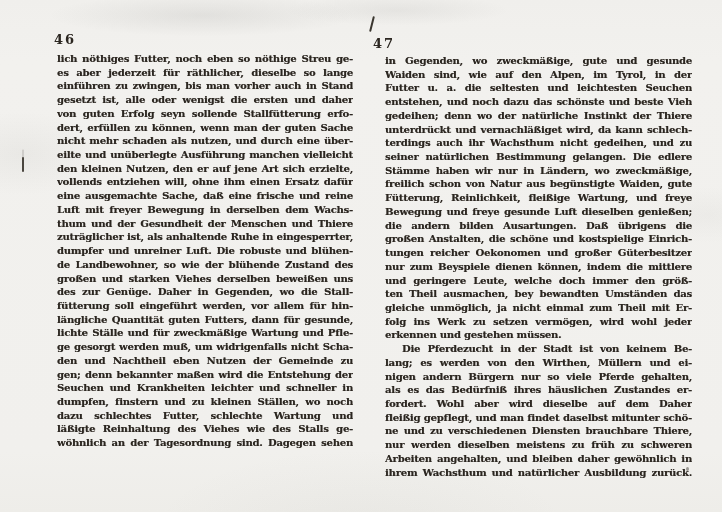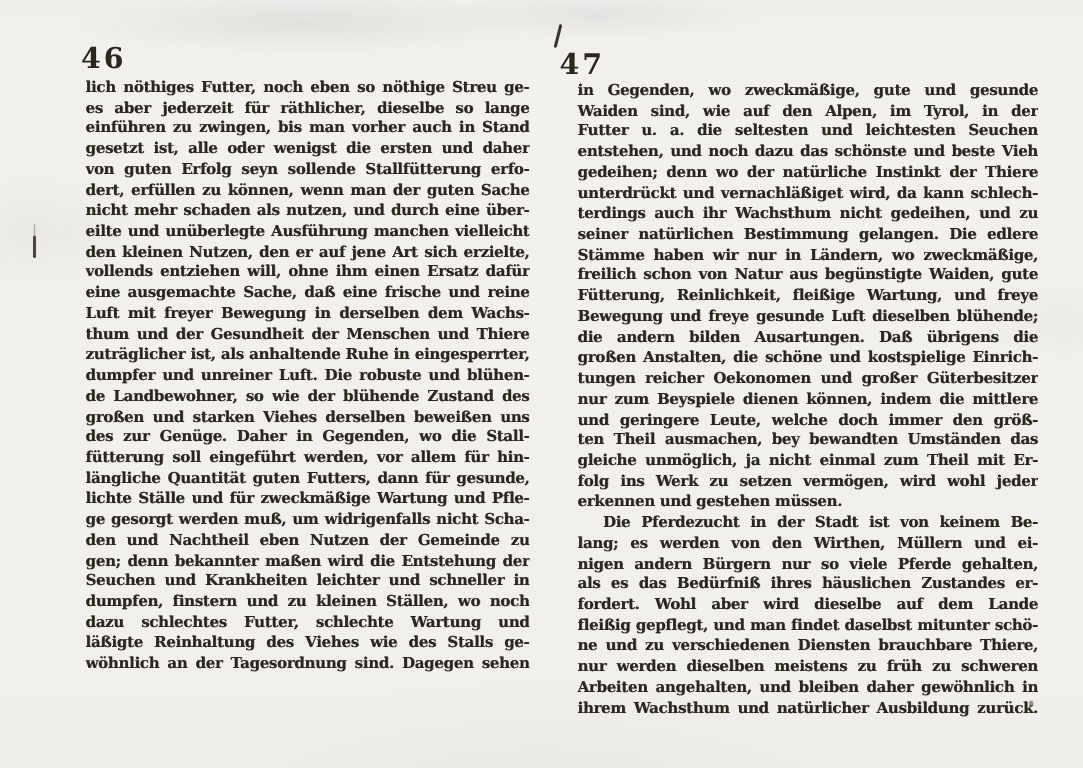--- a/index.html
+++ b/index.html
@@ -26,21 +26,21 @@
       radial-gradient(90px 40px at 98% 42%, rgba(120,120,115,0.05), rgba(0,0,0,0) 70%),
       linear-gradient(180deg, #f0efec 0%, #f2f1ee 12%, #f1f0ed 88%, #eeede9 100%);
   }
   .page {
     position: absolute;
     color: #292420;
   }
   .page-left  { left: 45px;  top: 31px; width: 308px; }
   .page-right { left: 373px; top: 35px; width: 319px; }
   .page-number {
-    font-size: 19px;
+    font-size: 13px;
     font-weight: bold;
     letter-spacing: 2px;
     height: 17px;
     line-height: 17px;
     color: #2b2620;
   }
   .page-left  .page-number { padding-left: 9px; }
   .page-right .page-number { padding-right: 20px; }
   .text-block { margin-top: 4px; margin-left: 12px; }
   .page-right .text-block { margin-top: 2px; }
@@ -130,35 +130,35 @@
         <div class="text-line">Waiden sind, wie auf den Alpen, im Tyrol, in der</div>
         <div class="text-line">Futter u. a. die seltesten und leichtesten Seuchen</div>
         <div class="text-line">entstehen, und noch dazu das schönste und beste Vieh</div>
         <div class="text-line">gedeihen; denn wo der natürliche Instinkt der Thiere</div>
         <div class="text-line">unterdrückt und vernachläßiget wird, da kann schlech-</div>
         <div class="text-line">terdings auch ihr Wachsthum nicht gedeihen, und zu</div>
         <div class="text-line">seiner natürlichen Bestimmung gelangen.  Die edlere</div>
         <div class="text-line">Stämme haben wir nur in Ländern, wo zweckmäßige,</div>
         <div class="text-line">freilich schon von Natur aus begünstigte Waiden, gute</div>
         <div class="text-line">Fütterung, Reinlichkeit, fleißige Wartung, und freye</div>
-        <div class="text-line">Bewegung und freye gesunde Luft dieselben blühende;</div>
+        <div class="text-line">Bewegung und freye gesunde Luft dieselben genießen;</div>
         <div class="text-line">die andern bilden Ausartungen.  Daß übrigens die</div>
         <div class="text-line">großen Anstalten, die schöne und kostspielige Einrich-</div>
         <div class="text-line">tungen reicher Oekonomen und großer Güterbesitzer</div>
         <div class="text-line">nur zum Beyspiele dienen können, indem die mittlere</div>
         <div class="text-line">und geringere Leute, welche doch immer den größ-</div>
         <div class="text-line">ten Theil ausmachen, bey bewandten Umständen das</div>
         <div class="text-line">gleiche unmöglich, ja nicht einmal zum Theil mit Er-</div>
         <div class="text-line">folg ins Werk zu setzen vermögen, wird wohl jeder</div>
         <div class="text-line no-justify">erkennen und gestehen müssen.</div>
         <div class="text-line indent">Die Pferdezucht in der Stadt ist von keinem Be-</div>
         <div class="text-line">lang; es werden von den Wirthen, Müllern und ei-</div>
         <div class="text-line">nigen andern Bürgern nur so viele Pferde gehalten,</div>
         <div class="text-line">als es das Bedürfniß ihres häuslichen Zustandes er-</div>
-        <div class="text-line">fordert.  Wohl aber wird dieselbe auf dem Lande</div>
+        <div class="text-line">fordert.  Wohl aber wird dieselbe auf dem Daher</div>
         <div class="text-line">fleißig gepflegt, und man findet daselbst mitunter schö-</div>
         <div class="text-line">ne und zu verschiedenen Diensten brauchbare Thiere,</div>
         <div class="text-line">nur werden dieselben meistens zu früh zu schweren</div>
         <div class="text-line">Arbeiten angehalten, und bleiben daher gewöhnlich in</div>
         <div class="text-line">ihrem Wachsthum und natürlicher Ausbildung zurück.</div>
       </div>
   </div>
 
   <div class="ink-dash"></div>
   <div class="ink-slash"></div>

